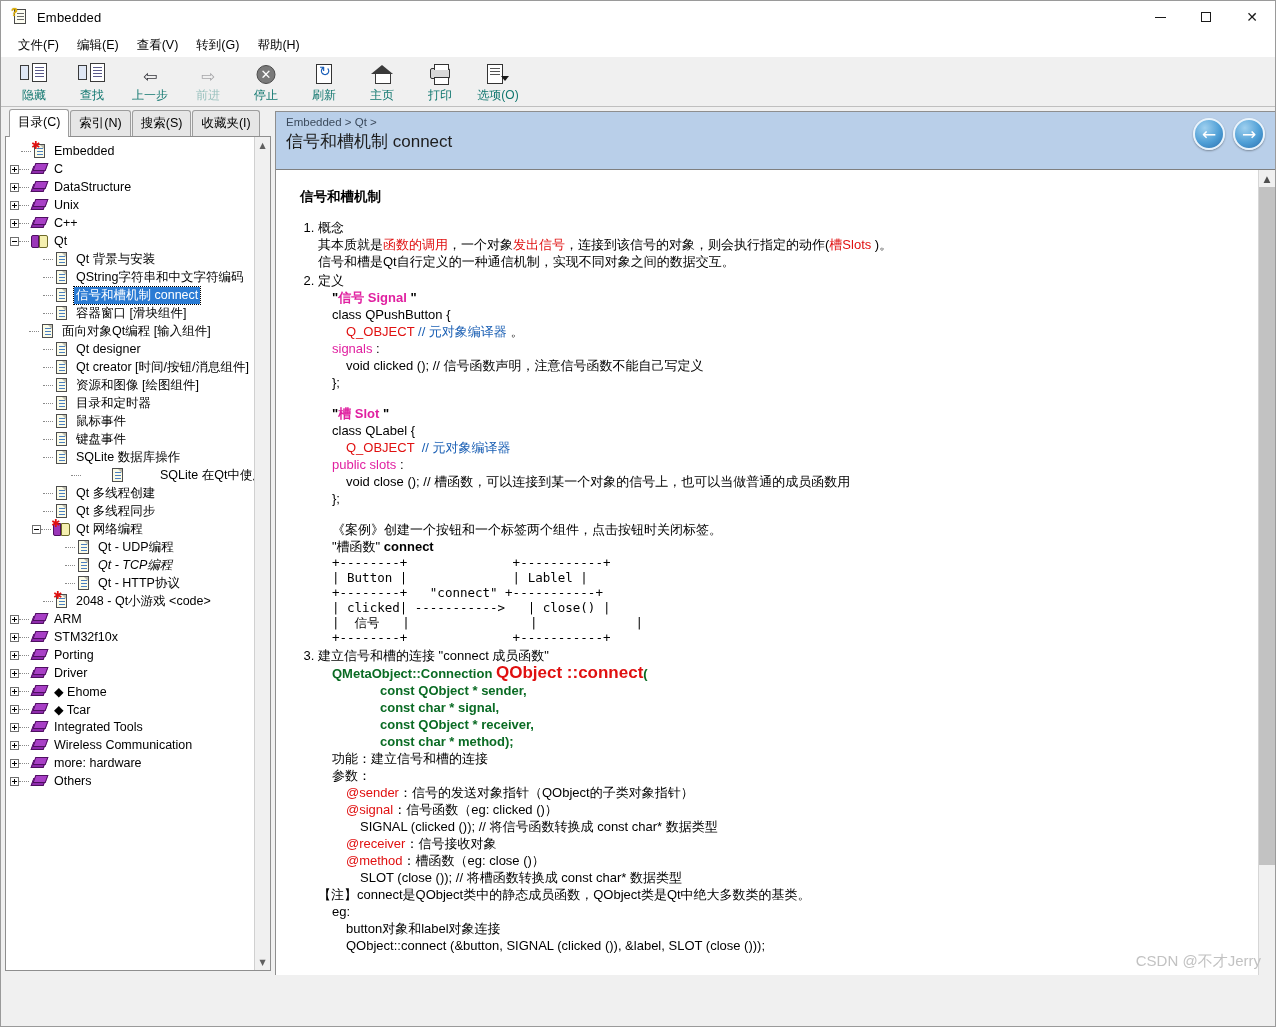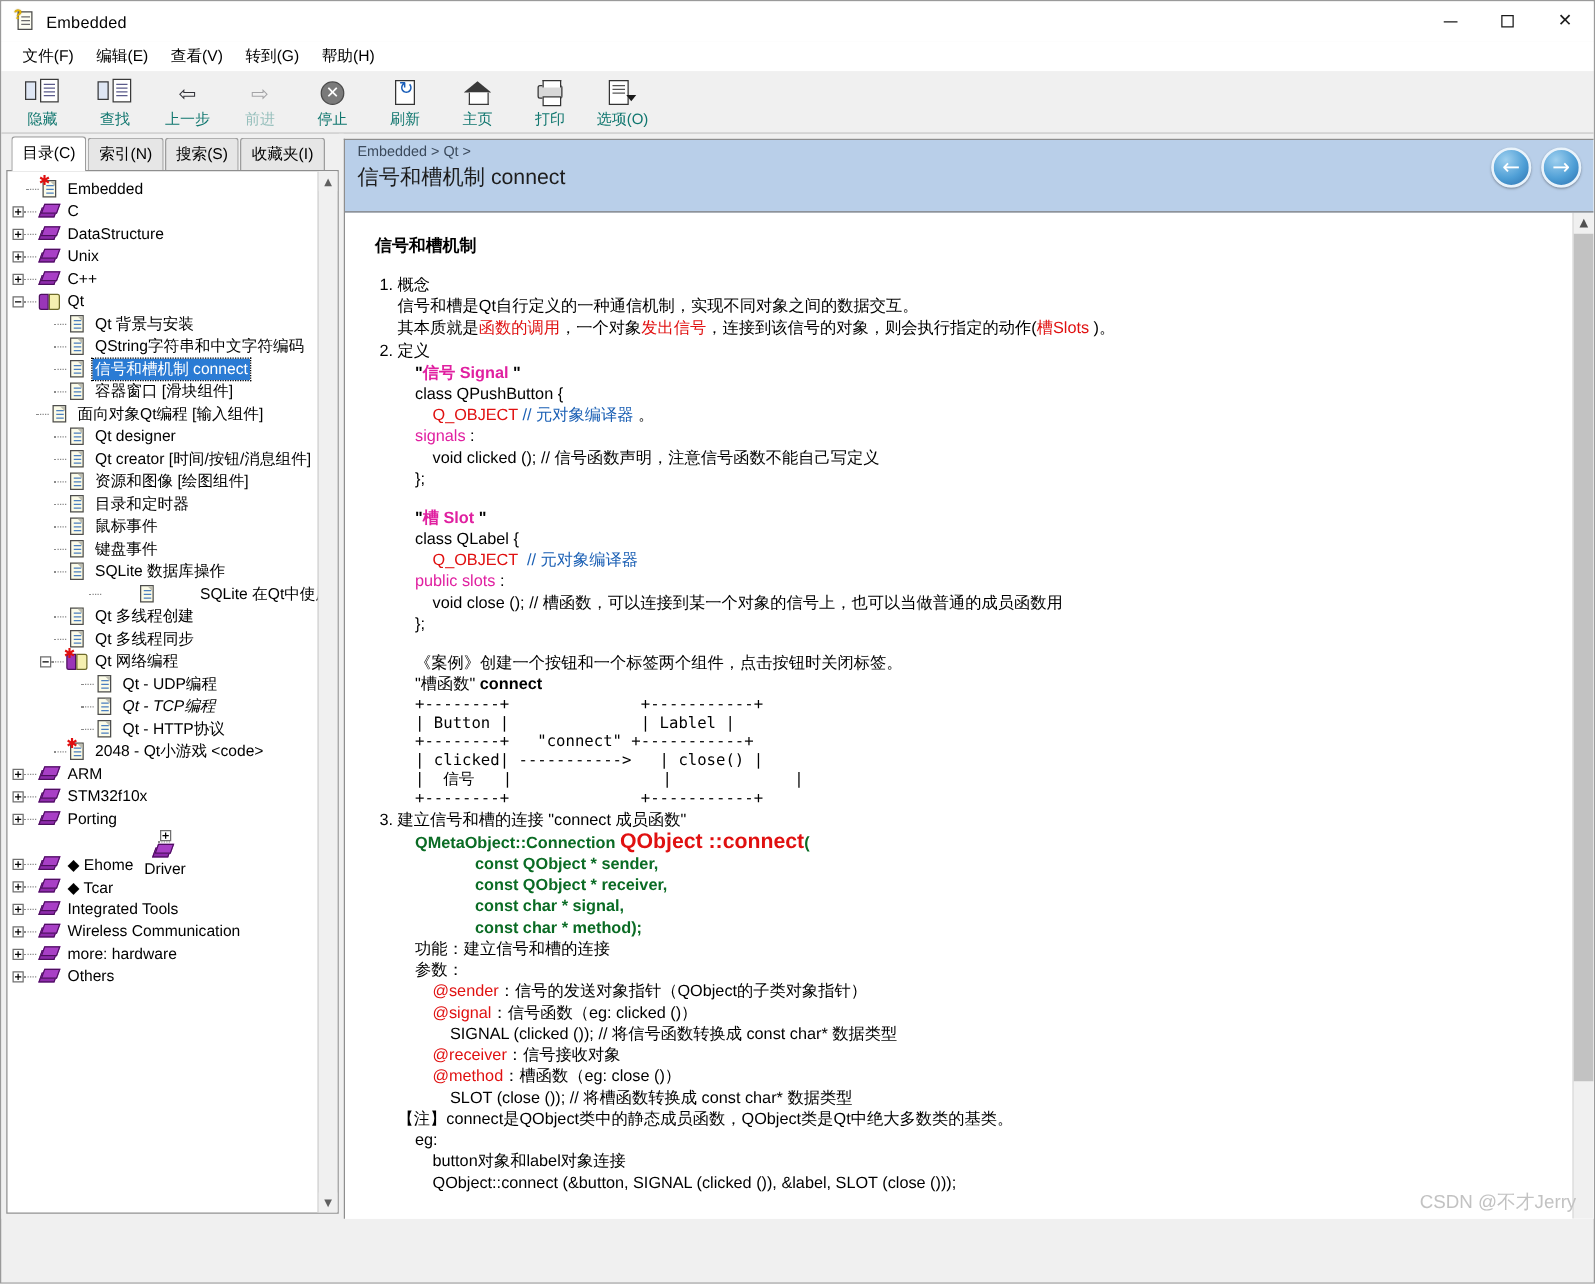--- a/index.html
+++ b/index.html
@@ -735,21 +735,21 @@
             </div>
             <div class="node" style="padding-left: 4px;">
               <div class="expander plus"></div>
               <div class="lead dotline"></div>
               <div class="ico-book">
                 <div class="b1"></div>
                 <div class="b2"></div>
               </div>
               <span class="label">Porting</span>
             </div>
-            <div class="node" style="padding-left: 4px; flex-direction: column;">
+            <div class="node" style="padding-left: 4px;">
               <div class="expander plus"></div>
               <div class="lead dotline"></div>
               <div class="ico-book">
                 <div class="b1"></div>
                 <div class="b2"></div>
               </div>
               <span class="label">Driver</span>
             </div>
             <div class="node" style="padding-left: 4px;">
               <div class="expander plus"></div>
@@ -830,24 +830,24 @@
       </div>
 
       <div class="doc-body">
         <div class="doc-content">
 
           <h4 class="sec">信号和槽机制</h4>
 
           <ol class="main">
             <li>
               <div>概念</div>
-              <div>信号和槽是Qt自行定义的一种通信机制，实现不同对象之间的数据交互。</div>
               <div>
                 <span>其本质就是</span><span class="red">函数的调用</span><span>，一个对象</span><span class="red">发出信号</span><span>，连接到该信号的对象，则会执行指定的动作(</span><span class="red">槽Slots</span><span> )。</span>
               </div>
+              <div>信号和槽是Qt自行定义的一种通信机制，实现不同对象之间的数据交互。</div>
             </li>
 
             <li>
               <div>定义</div>
 
               <div class="indent1">
                 <span class="bold">"</span><span class="magenta bold">信号  Signal</span><span class="bold"> "</span>
               </div>
               <div class="indent1">class QPushButton {</div>
               <div class="indent2">
@@ -900,22 +900,22 @@
 +--------+              +-----------+</div>
             </li>
 
             <li>
               <div>建立信号和槽的连接 "connect 成员函数"</div>
               <div class="indent1">
                 <span class="dkgreen">QMetaObject::Connection</span>
                 <span class="red bold" style="font-size:17px">QObject ::connect</span><span class="dkgreen">(</span>
               </div>
               <div class="indent4 dkgreen">const QObject * sender,</div>
+              <div class="indent4 dkgreen">const char * signal,</div>
               <div class="indent4 dkgreen">const QObject * receiver,</div>
-              <div class="indent4 dkgreen">const char * signal,</div>
               <div class="indent4 dkgreen">const char * method);</div>
               <div class="indent1">功能：建立信号和槽的连接</div>
               <div class="indent1">参数：</div>
               <div class="indent2">
                 <span class="red">@sender</span><span>：信号的发送对象指针（QObject的子类对象指针）</span>
               </div>
               <div class="indent2">
                 <span class="red">@signal</span><span>：信号函数（eg: clicked ()）</span>
               </div>
               <div class="indent3">SIGNAL (clicked ());  // 将信号函数转换成 const char* 数据类型</div>

